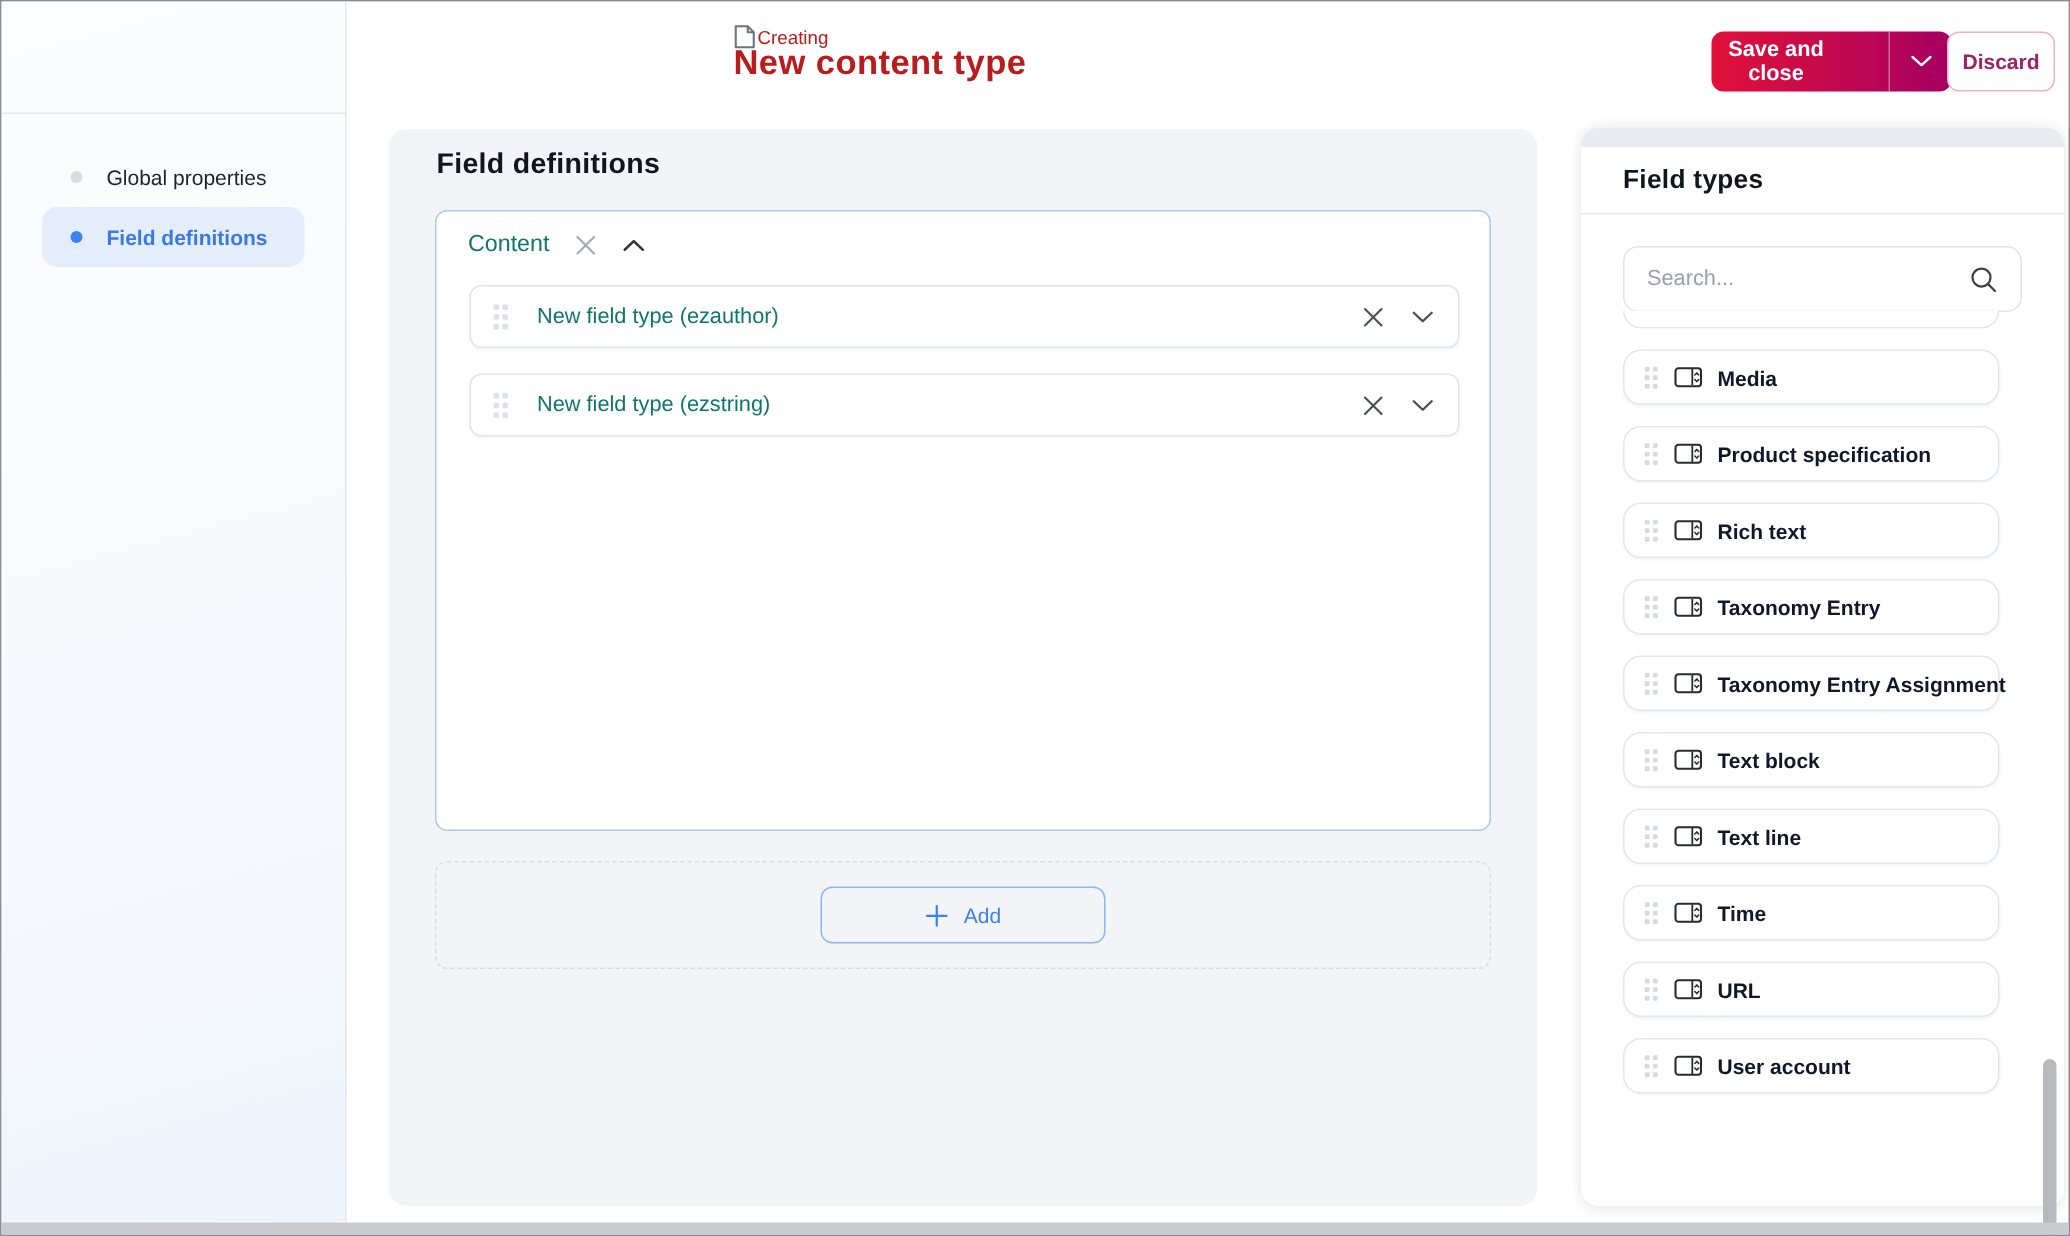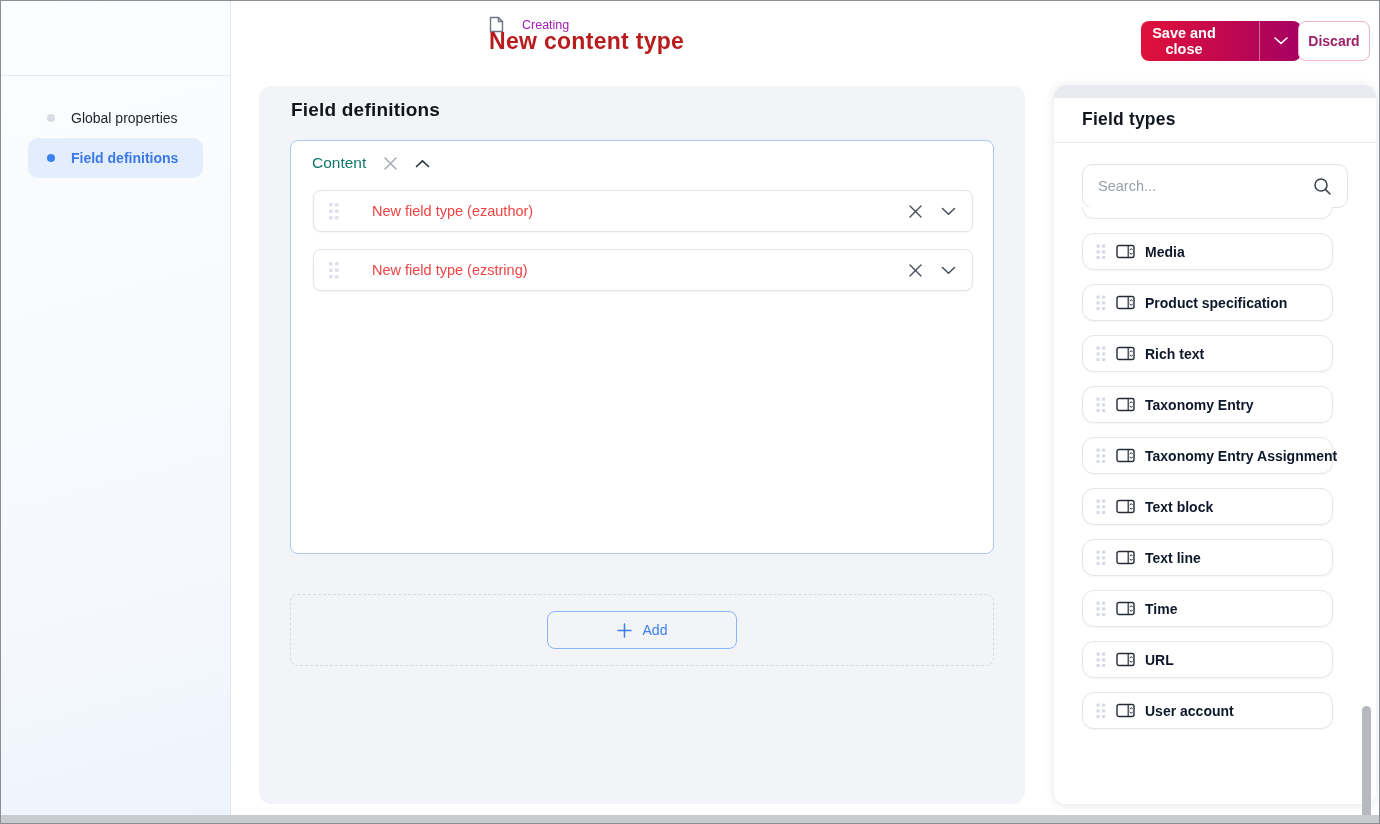--- a/index.html
+++ b/index.html
@@ -20,21 +20,21 @@
   .anchor-nav { position:absolute; left:0; top:97px; width:100%; padding:0 27px; }
   .nav-item {
     display:flex; align-items:center; gap:16px; height:40px; padding:0 19px;
     border-radius:10px; font-size:14px; color:#1c232b; cursor:pointer;
   }
   .nav-item .bullet { width:8px; height:8px; border-radius:50%; background:#d9dce3; flex:none; }
   .nav-item.active { background:#e4edfc; color:#3b79e8; font-weight:bold; }
   .nav-item.active .bullet { background:#3b82f0; }
   
   .header { position:absolute; left:230px; top:0; right:0; height:84px; background:#fff; }
-  .creating-row { position:absolute; left:258px; top:15px; display:flex; align-items:center; gap:18px; color:#a21caf; font-size:12.5px; }
+  .creating-row { position:absolute; left:258px; top:15px; display:flex; align-items:center; gap:1px; color:#b91c1c; font-size:12.5px; }
   .page-title { position:absolute; left:258px; top:27px; font-size:23px; font-weight:800; color:#b91c1c; letter-spacing:.3px; }
   .save-btn {
     position:absolute; right:78px; top:20px; width:160px; height:40px; border:none; padding:0;
     border-radius:8px; background:linear-gradient(90deg,#e01139 0%,#a50062 100%);
     color:#fff; display:flex; align-items:stretch; cursor:pointer; overflow:hidden;
     font-family:inherit;
     gap:32px;
   }
   .save-btn .save-label { flex:1; display:flex; align-items:center; justify-content:center; font-size:14.5px; font-weight:bold; }
   .save-btn .save-caret { width:42px; display:flex; align-items:center; justify-content:center; border-left:1px solid rgba(255,255,255,.4); }
@@ -52,25 +52,25 @@
   }
   .group-header { display:flex; align-items:center; gap:17px; padding:13px 0 0 21px; }
   .group-title { font-size:15.5px; color:#0f766e; }
   .icon-btn { background:none; border:none; padding:0; cursor:pointer; display:flex; align-items:center; }
   .rows { position:absolute; left:22px; top:49px; width:660px; }
   .field-row {
     height:42px; margin-bottom:17px; background:#fff; border:1px solid #e1e4e9; border-radius:8px;
     box-shadow:0 1px 2px rgba(20,30,50,.05);
     display:flex; align-items:center; padding:0 16px 0 14px; gap:0;
   }
-  .field-row .row-label { margin-left:32px; font-size:14.5px; color:#ef4444; }
+  .field-row .row-label { margin-left:18px; font-size:14.5px; color:#0f766e; }
   .field-row .spacer { flex:1; }
   .field-row .icon-btn + .icon-btn { margin-left:18px; }
   .drag-handle { display:flex; cursor:grab; flex:none; }
-  .add-zone { position:absolute; left:31px; top:508px; width:704px; height:72px; border:1px dashed #d7dade; border-radius:8px; }
+  .add-zone { position:absolute; left:31px; top:488px; width:704px; height:72px; border:1px dashed #d7dade; border-radius:8px; }
   .add-btn {
     position:absolute; left:50%; top:50%; transform:translate(-50%,-50%);
     width:190px; height:38px; background:transparent; border:1px solid #8ab6f8; border-radius:8px;
     color:#3b80ec; font-size:14px; font-family:inherit; cursor:pointer;
     display:flex; align-items:center; justify-content:center; gap:11px;
   }
   
   .panel {
     position:absolute; left:1053px; top:84px; width:322px; height:719px;
     background:#fff; border-radius:12px; box-shadow:0 1px 10px rgba(25,35,60,.12);

